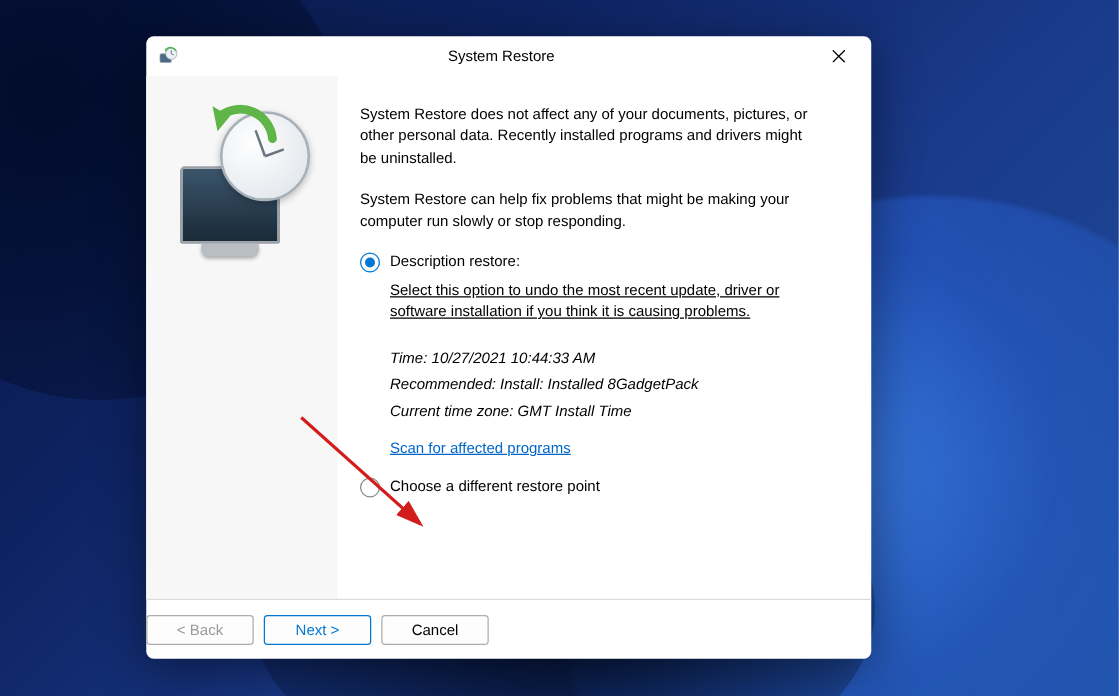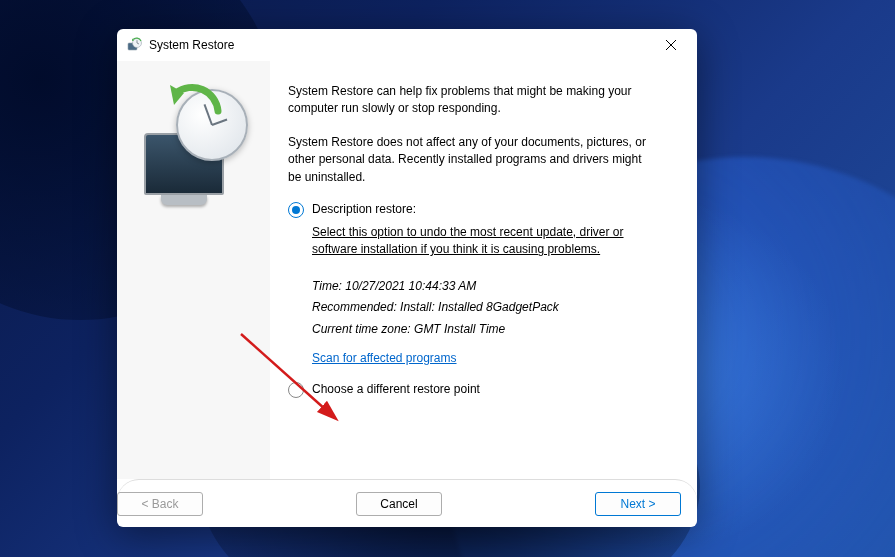--- a/index.html
+++ b/index.html
@@ -27,21 +27,21 @@
       width: 580px; height: 498px;
       background: #fff; border-radius: 6px;
       box-shadow: 0 8px 40px rgba(0,0,0,0.45);
       display: flex; flex-direction: column;
     }
     .titlebar {
       height: 32px; display: flex; align-items: center;
       padding: 0 8px 0 10px;
     }
     .titlebar .app-icon { width: 16px; height: 16px; margin-right: 6px; position: relative; }
-    .titlebar .title { font-size: 12px; color: #000; flex: 1; }
+    .titlebar .title { font-size: 12px; color: #000; flex: 1; text-align: center; }
     .close-btn { width: 36px; height: 28px; display: flex; align-items: center;
       justify-content: center; cursor: pointer; font-size: 14px; color: #000; }
 
     .body {
       flex: 1; display: flex;
     }
     .left-pane {
       width: 153px; background: #f7f7f7;
       display: flex; justify-content: center; padding-top: 26px;
     }
@@ -82,22 +82,22 @@
     .opt-label { font-size: 12px; cursor: pointer; }
     .opt-desc { font-size: 12px; margin-left: 24px; line-height: 1.45; max-width: 320px; margin-bottom: 17px; text-decoration: underline; }
 
     .details { margin-left: 24px; font-size: 12px; line-height: 1.7; }
     .detail-line { margin-bottom: 1px; font-style: italic; }
     .scan-link { color: #0066cc; text-decoration: underline; cursor: pointer;
       display: inline-block; margin-top: 8px; margin-bottom: 14px; }
 
     .footer {
       height: 48px; border-top: 1px solid #ddd;
-      display: flex; align-items: center; justify-content: space-between;
-      gap: 8px; padding-right: 16px; border-radius: 22px;
+      display: flex; align-items: center; justify-content: flex-start;
+      gap: 8px; padding-right: 16px;
     }
     .btn {
       min-width: 86px; height: 24px; font-size: 12px; border: 1px solid #adadad;
       background: #fdfdfd; border-radius: 3px; cursor: pointer; padding: 0 12px;
       color: #000;
     }
     .btn:disabled { color: #9a9a9a; cursor: default; }
     .btn.primary { border: 1.5px solid #0078d4; color: #0078d4; }
 
     .annotation-arrow {
@@ -140,22 +140,22 @@
         <div class="monitor"></div>
         <div class="clock"></div>
         <svg class="arrow-curve" viewBox="0 0 64 44">
           <path d="M56 28 A26 26 0 0 0 14 10" fill="none" stroke="#5fb548" stroke-width="7" stroke-linecap="round"></path>
           <polygon points="8,2 22,10 12,22" fill="#5fb548"></polygon>
         </svg>
       </div>
     </div>
 
     <div class="right-pane">
+      <div class="para">System Restore does not affect any of your documents, pictures, or other personal data. Recently installed programs and drivers might be uninstalled.</div>
       <div class="para">System Restore can help fix problems that might be making your computer run slowly or stop responding.</div>
-      <div class="para">System Restore does not affect any of your documents, pictures, or other personal data. Recently installed programs and drivers might be uninstalled.</div>
 
       <div class="opts">
         <div class="opt-row">
           <input type="radio" class="radio" name="restore-opt" id="opt-rec" checked="" style="">
           <label for="opt-rec" class="opt-label">Description restore:</label>
         </div>
         <div class="opt-desc">Select this option to undo the most recent update, driver or software installation if you think it is causing problems.</div>
 
         <div class="details">
           <div class="detail-line">Time: 10/27/2021 10:44:33 AM</div>
@@ -167,22 +167,22 @@
         <div class="opt-row">
           <input type="radio" class="radio" name="restore-opt" id="opt-diff" style="">
           <label for="opt-diff" class="opt-label">Choose a different restore point</label>
         </div>
       </div>
     </div>
   </div>
 
   <div class="footer">
     <button class="btn" disabled="">&lt; Back</button>
+    <button class="btn primary">Next &gt;</button>
     <button class="btn">Cancel</button>
-    <button class="btn primary">Next &gt;</button>
   </div>
 </div>
 
 <svg class="annotation-arrow" viewBox="0 0 120 110">
   <defs>
     <marker id="ahead" markerWidth="10" markerHeight="10" refX="7" refY="3" orient="auto">
       <polygon points="0,0 9,3 0,6" fill="#d31b1b"></polygon>
     </marker>
   </defs>
   <line x1="6" y1="6" x2="100" y2="90" stroke="#d31b1b" stroke-width="2.5" marker-end="url(#ahead)"></line>

